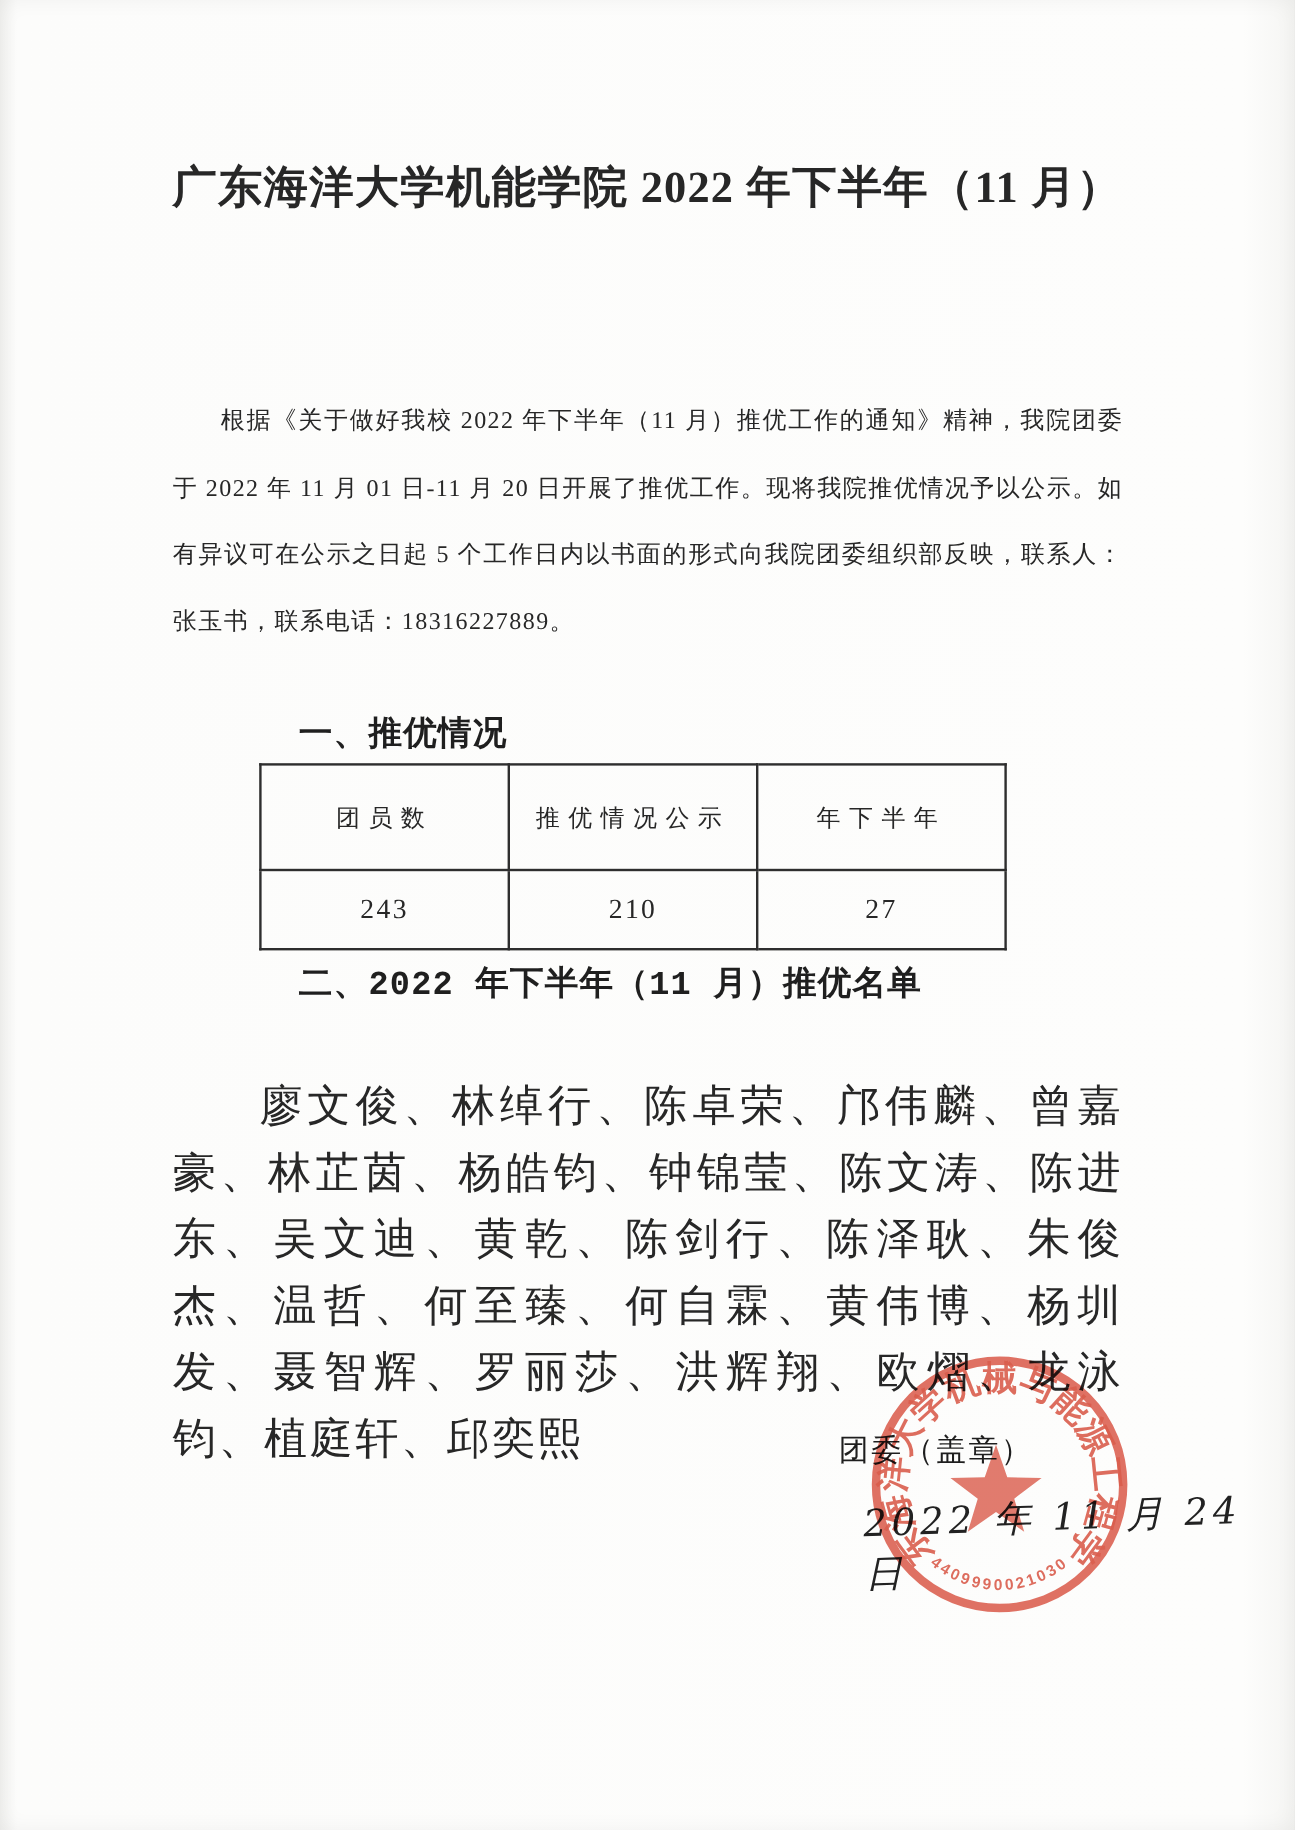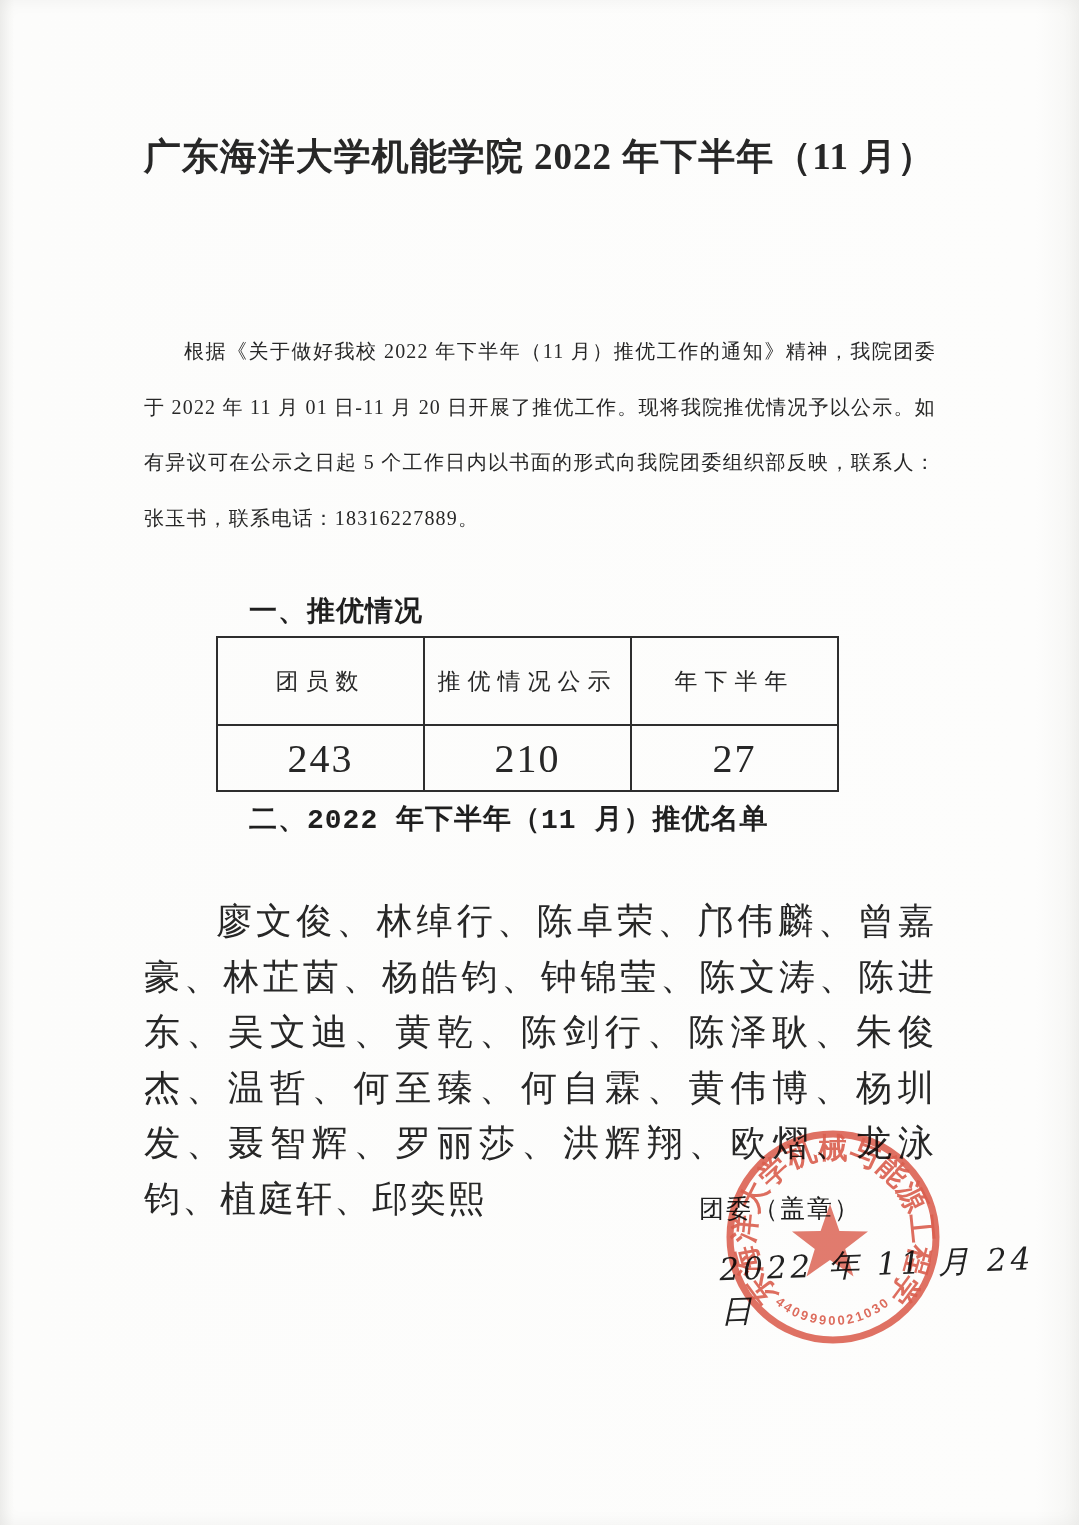--- a/index.html
+++ b/index.html
@@ -31,22 +31,22 @@
   .sec-heading.one { top:592px; }
   .sec-heading.two { top:800px; font-family:Liberation Mono, monospace; font-weight:700; }
   table.stats {
     position:absolute; top:636px; left:216px;
     border-collapse:collapse; table-layout:fixed;
   }
   table.stats th, table.stats td {
     border:2px solid #2e2e2e; text-align:center; vertical-align:middle;
     width:203px; font-weight:400;
   }
-  table.stats th { height:84px; font-size:23px; letter-spacing:7px; }
-  table.stats td { height:62px; font-size:40px; letter-spacing:2px; }
+  table.stats th { height:84px; font-size:20px; letter-spacing:7px; }
+  table.stats td { height:62px; font-size:23px; letter-spacing:2px; }
   .names {
     position:absolute; top:858px; left:144px; width:792px;
     font-size:36px; line-height:55.5px;
     text-align:justify; text-indent:2em; letter-spacing:2px;
   }
   .signature {
     position:absolute; top:1192px; left:699px;
     font-size:25px; letter-spacing:2px; color:#1e1e1e;
   }
   .hand-date {

